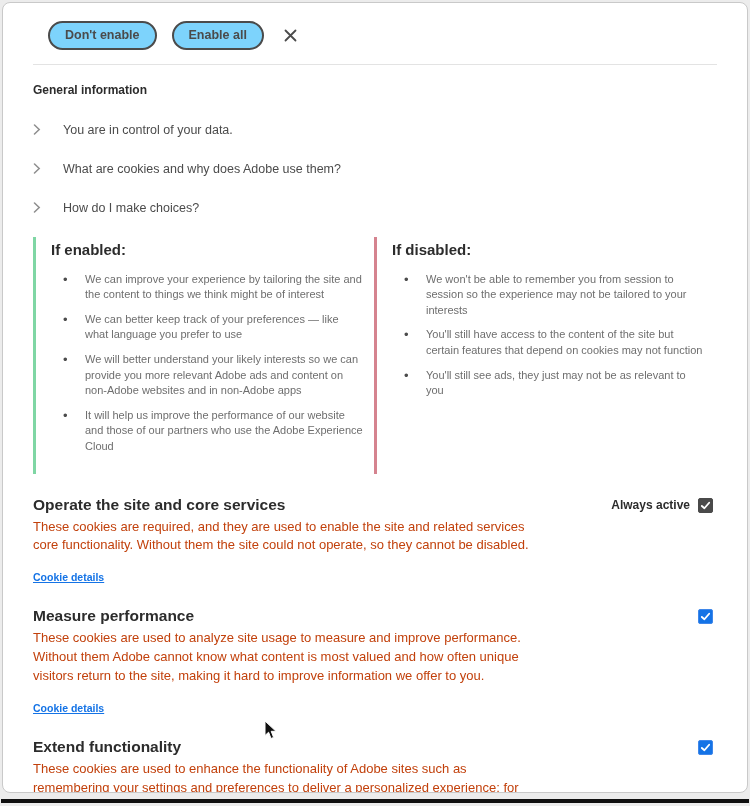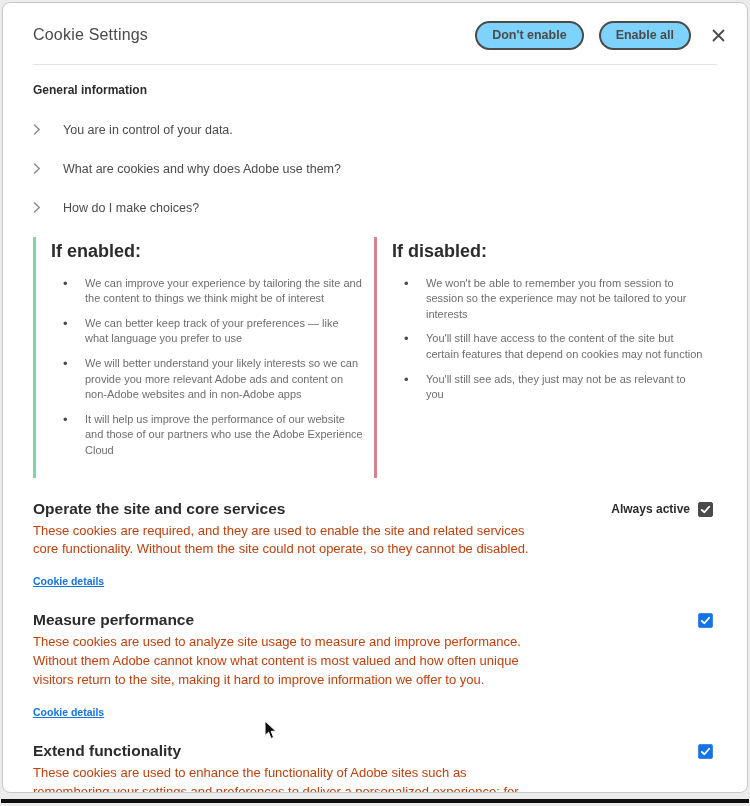--- a/index.html
+++ b/index.html
@@ -90,21 +90,21 @@
     display: flex;
     margin-top: 16px;
   }
   .compare-col {
     width: 341px;
     padding: 4px 10px 10px 15px;
   }
   .col-enabled { border-left: 3px solid #7fd6a4; }
   .col-disabled { border-left: 3px solid #d5838f; }
   .compare-col h3 {
-    font-size: 18px;
+    font-size: 15px;
     font-weight: 700;
     color: #2c2c2c;
     margin-bottom: 14px;
   }
   .compare-col ul { list-style: none; }
   .compare-col li {
     position: relative;
     padding-left: 34px;
     font-size: 11px;
     line-height: 1.42;
@@ -175,21 +175,20 @@
     pointer-events: none;
     z-index: 5;
   }
 </style>
 </head>
 <body>
 
 <div class="dialog">
 
   <div class="header">
-    <div class="dialog-title">Cookie Settings</div>
     <button class="pill-btn">Don't enable</button>
     <button class="pill-btn">Enable all</button>
     <button class="close-btn">
       <svg width="13" height="13" viewBox="0 0 13 13">
           <path d="M1.5 1.5 L11.5 11.5 M11.5 1.5 L1.5 11.5" stroke="#4b4b4b" stroke-width="1.8" fill="none" stroke-linecap="round"></path>
         </svg>
     </button>
   </div>
   <hr class="header-divider">
 

